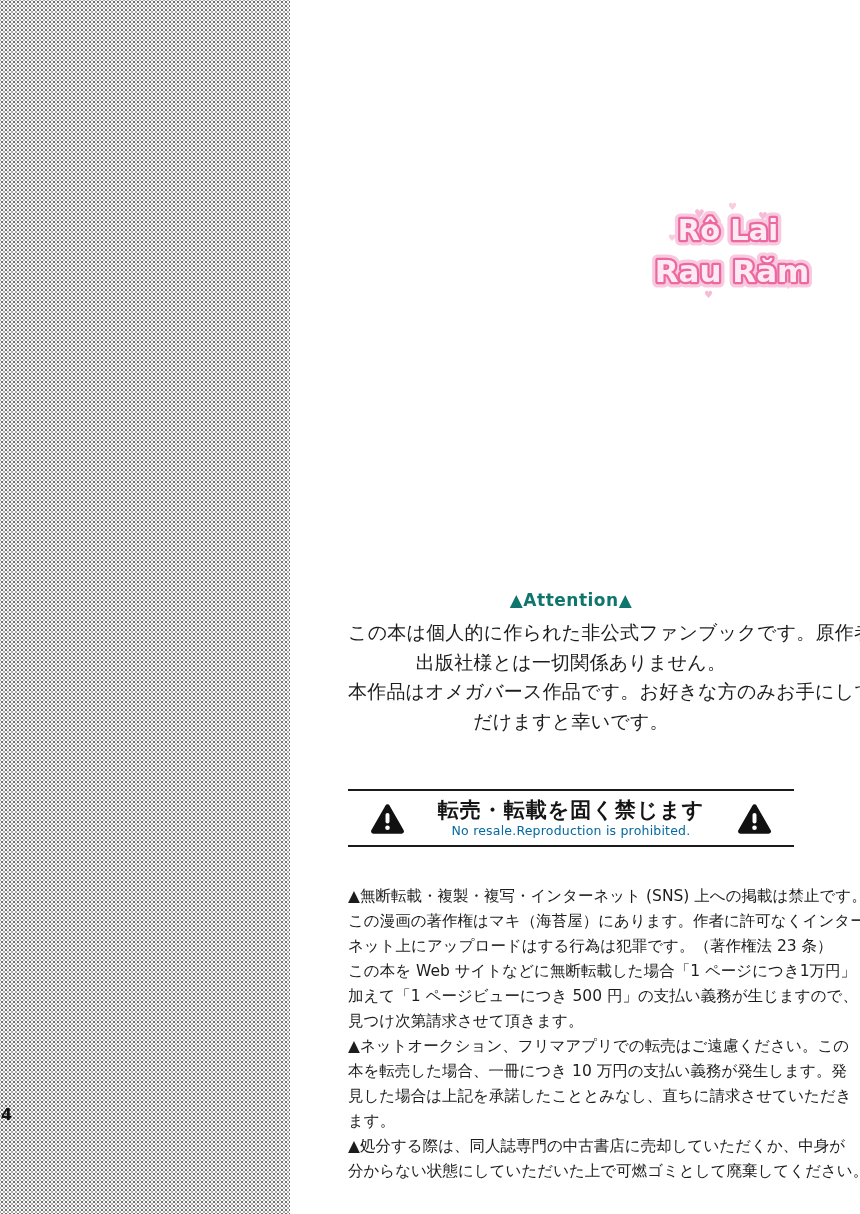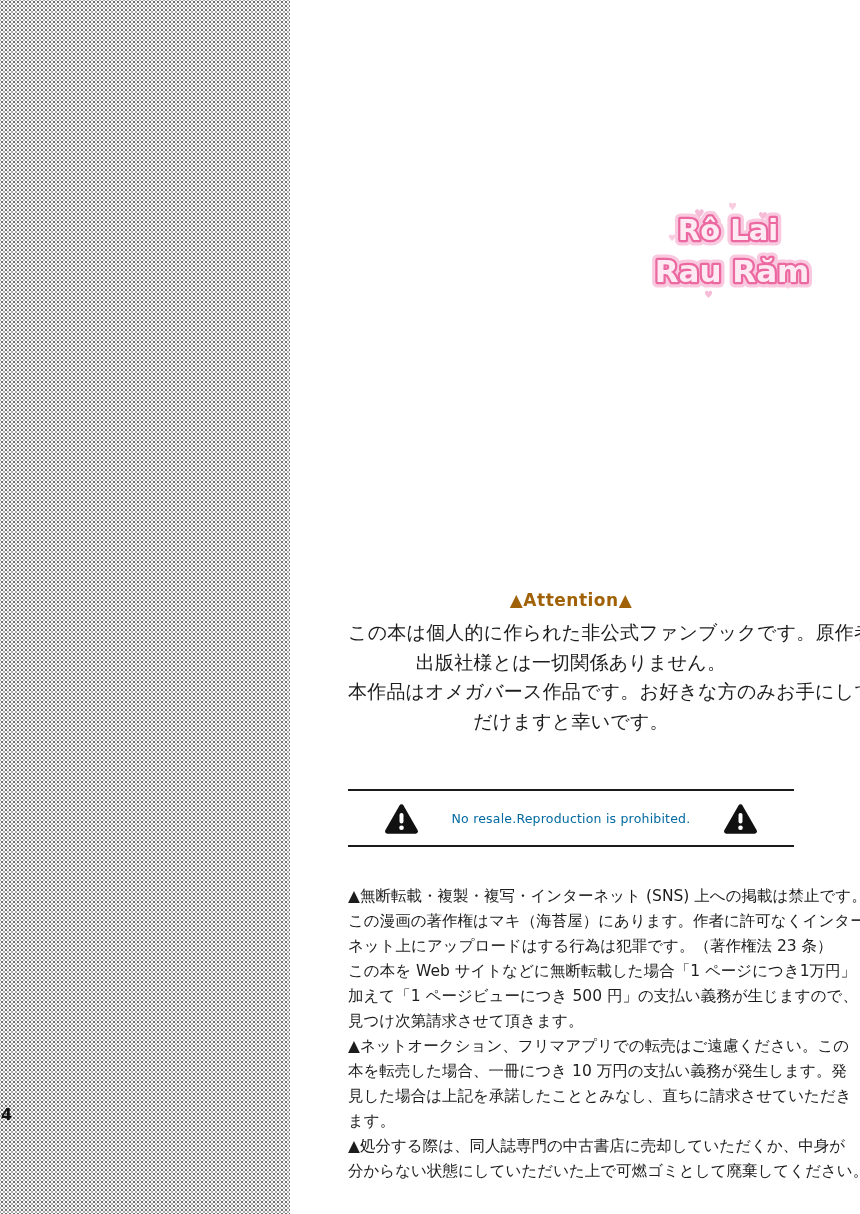--- a/index.html
+++ b/index.html
@@ -81,21 +81,21 @@
   }
 
   .attention-heading {
     position: absolute;
     top: 590px; left: 0;
     width: 100%;
     text-align: center;
     font-size: 17px;
     font-weight: 600;
     letter-spacing: 0.5px;
-    color: #a16207;
+    color: #0f766e;
   }
 
   .attention-body {
     position: absolute;
     top: 618px; left: 0;
     width: 100%;
     font-size: 19px;
     line-height: 29.5px;
     letter-spacing: 0.2px;
     white-space: pre;
@@ -176,20 +176,21 @@
 本作品はオメガバース作品です。お好きな方のみお手にしていた
 だけますと幸いです。</div>
 
     <div class="warning-banner">
       <svg class="warning-triangle" viewBox="0 0 100 100">
         <polygon points="50,14 93,89 7,89" fill="#111" stroke="#111" stroke-width="14" stroke-linejoin="round"></polygon>
         <rect x="44" y="33" width="12" height="32" rx="6" fill="#fff"></rect>
         <circle cx="50" cy="78" r="7" fill="#fff"></circle>
       </svg>
       <div class="warning-text">
+        <div class="warning-text-jp">転売・転載を固く禁じます</div>
         <div class="warning-text-en">No resale.Reproduction is prohibited.</div>
       </div>
       <svg class="warning-triangle" viewBox="0 0 100 100">
         <polygon points="50,14 93,89 7,89" fill="#111" stroke="#111" stroke-width="14" stroke-linejoin="round"></polygon>
         <rect x="44" y="33" width="12" height="32" rx="6" fill="#fff"></rect>
         <circle cx="50" cy="78" r="7" fill="#fff"></circle>
       </svg>
     </div>
 
     <div class="notice-body">▲無断転載・複製・複写・インターネット (SNS) 上への掲載は禁止です。

